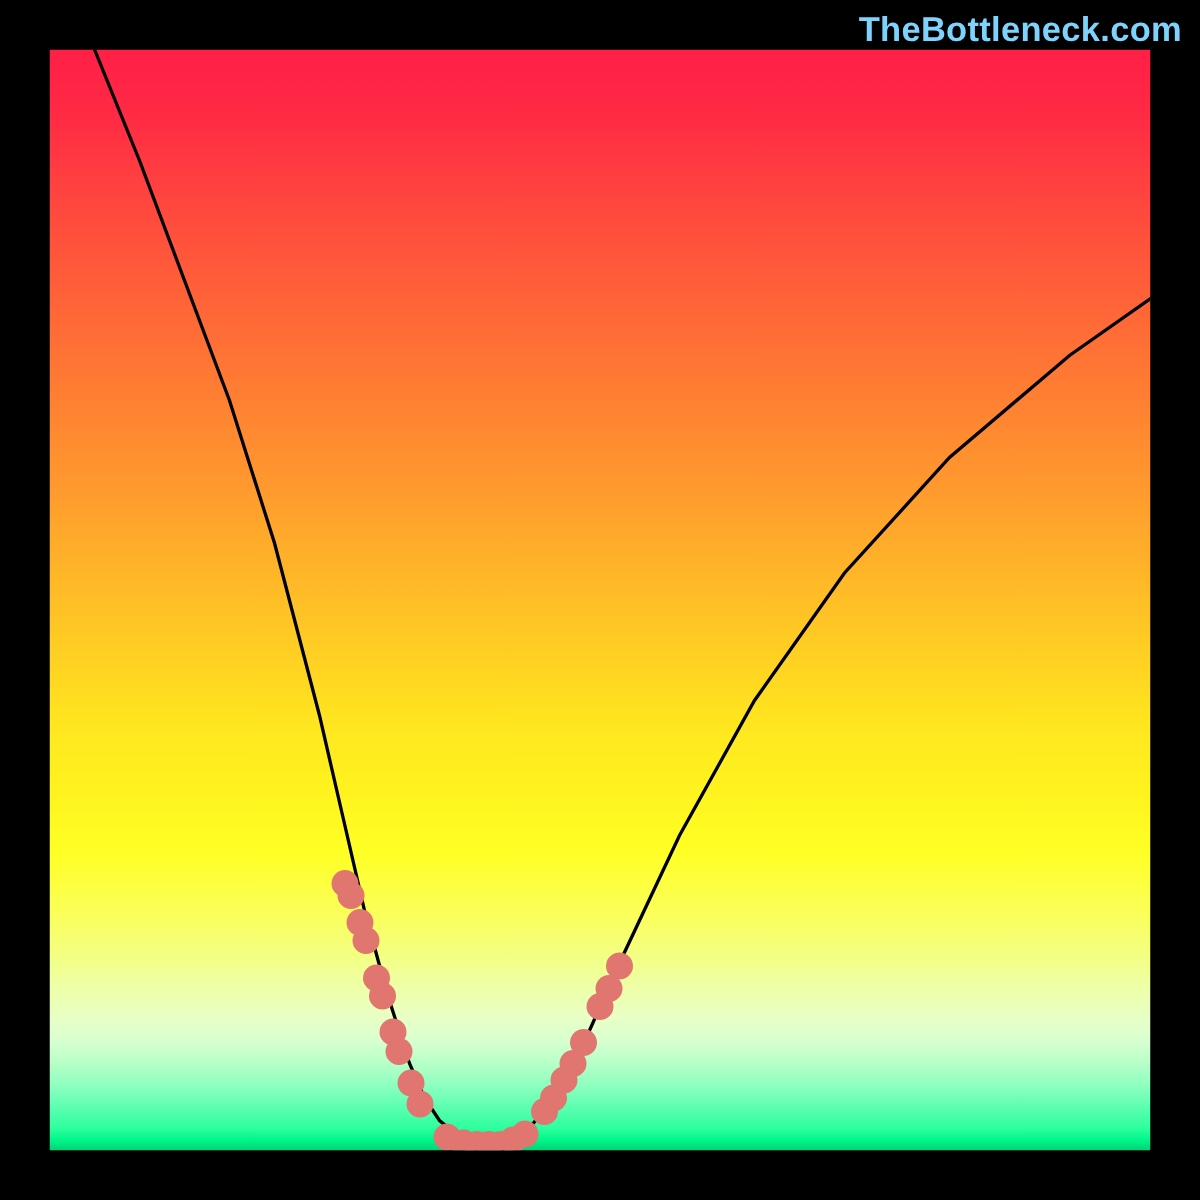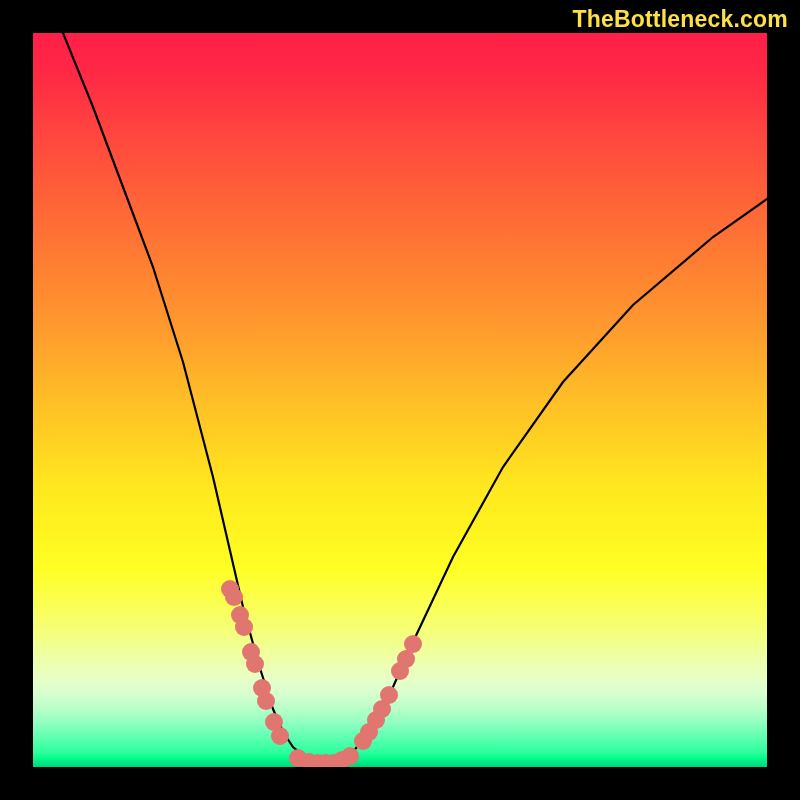--- a/index.html
+++ b/index.html
@@ -53,21 +53,21 @@
       #5dffb0 96%,
       #2cff9e 98%,
       #00f78a 99%,
       #00d477 100%
     );
   }
   .watermark {
     position: absolute;
     top: 6px;
     right: 12px;
-    color: #fde047;
+    color: #7dd3fc;
     font-size: 23px;
     font-weight: 600;
     letter-spacing: 0.2px;
     user-select: none;
   }
   svg.curve {
     position: absolute;
     inset: 0;
   }
   .dot {

